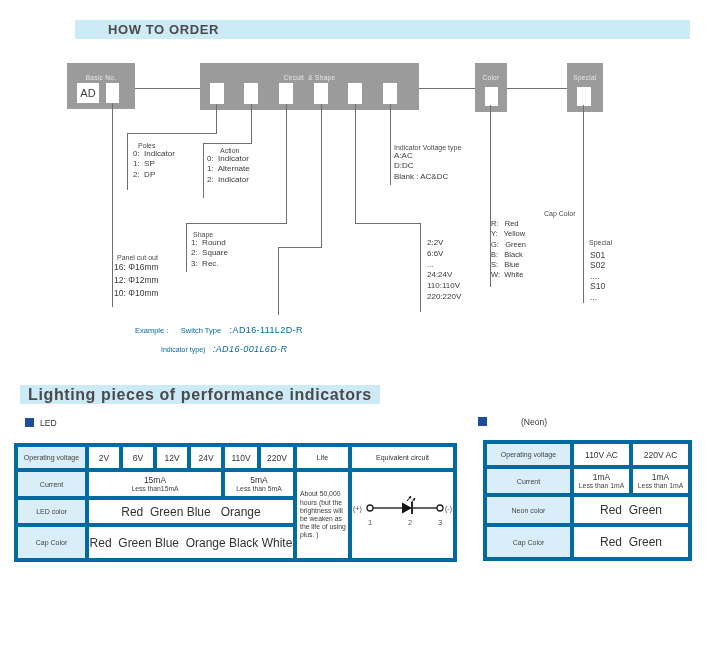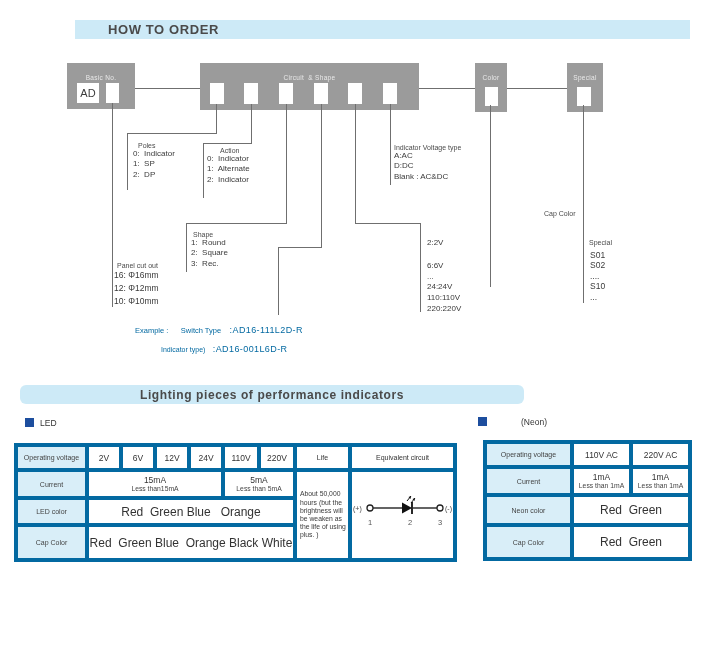--- a/index.html
+++ b/index.html
@@ -114,66 +114,74 @@
     <div class="lbl-item">2:  Indicator</div>
   </div>
 
   <div class="lbl" style="left:191px;top:231px;">
     <div class="lbl-title" style="padding-left:2px;">Shape</div>
     <div class="lbl-item">1:  Round</div>
     <div class="lbl-item">2:  Square</div>
     <div class="lbl-item">3:  Rec.</div>
   </div>
 
-  <div class="lbl" style="left:114px;top:262px;">
+  <div class="lbl" style="left:114px;top:254px;">
     <div class="lbl-title" style="padding-left:3px;">Panel cut out</div>
     <div class="lbl-item-lg">16: Φ16mm</div>
     <div class="lbl-item-lg">12: Φ12mm</div>
     <div class="lbl-item-lg">10: Φ10mm</div>
   </div>
 
 
   <div class="lbl" style="left:427px;top:238px;">
     <div class="lbl-item" style="line-height:10.8px;">2:2V</div>
-    <div class="lbl-item" style="line-height:10.8px;margin-top:12px;">6:6V</div>
+    <div class="lbl-item" style="line-height:10.8px;">6:6V</div>
     <div class="lbl-item" style="line-height:10.8px;">...</div>
     <div class="lbl-item" style="line-height:10.8px;">24:24V</div>
     <div class="lbl-item" style="line-height:10.8px;">110:110V</div>
     <div class="lbl-item" style="line-height:10.8px;">220:220V</div>
   </div>
 
   <div class="lbl" style="left:394px;top:144px;">
     <div class="lbl-title">Indicator Voltage type</div>
     <div class="lbl-item">A:AC</div>
     <div class="lbl-item">D:DC</div>
     <div class="lbl-item">Blank : AC&amp;DC</div>
   </div>
 
   <div class="lbl lbl-title" style="left:544px;top:210px;">Cap Color</div>
+  <div class="lbl" style="left:491px;top:219px;">
+    <div class="lbl-item" style="font-size:7.5px;">R:   Red</div>
+    <div class="lbl-item" style="font-size:7.5px;">Y:   Yellow</div>
+    <div class="lbl-item" style="font-size:7.5px;">G:   Green</div>
+    <div class="lbl-item" style="font-size:7.5px;">B:   Black</div>
+    <div class="lbl-item" style="font-size:7.5px;">S:   Blue</div>
+    <div class="lbl-item" style="font-size:7.5px;">W:  White</div>
+  </div>
 
   <div class="lbl lbl-title" style="left:589px;top:239px;">Special</div>
   <div class="lbl" style="left:590px;top:250px;">
     <div class="lbl-item" style="font-size:8.5px;line-height:10.4px;">S01</div>
     <div class="lbl-item" style="font-size:8.5px;line-height:10.4px;">S02</div>
     <div class="lbl-item" style="font-size:8.5px;line-height:10.4px;">....</div>
     <div class="lbl-item" style="font-size:8.5px;line-height:10.4px;">S10</div>
     <div class="lbl-item" style="font-size:8.5px;line-height:10.4px;">...</div>
   </div>
 
   <div class="lbl blue" style="left:135px;top:319px;">
     <span class="ex-small">Example :</span>
     <span class="ex-small" style="margin-left:8px;">Switch Type</span>
     <span class="ex-code" style="margin-left:4px;">:AD16-111L2D-R</span>
   </div>
   <div class="lbl blue" style="left:161px;top:338px;">
     <span class="ex-small" style="font-size:7px;">Indicator type)</span>
-    <span class="ex-code" style="margin-left:3px;">:AD16-001L6D-R</span>
-  </div>
-
-  <div class="bar" style="left:20px;top:385px;width:504px;justify-content:center;font-size:12px;border-radius:6px;">
+    <span class="ex-code" style="margin-left:3px;font-style:italic;">:AD16-001L6D-R</span>
+  </div>
+
+  <div class="bar" style="left:20px;top:385px;width:360px;justify-content:center;font-size:16px;">
     <span>Lighting pieces of performance indicators</span>
   </div>
 
   <div class="legend-square" style="left:25px;top:418px;"></div>
   <div class="legend-text" style="left:40px;top:418px;">LED</div>
 
   <table style="left:14px;top:443px;width:439px;">
     <colgroup>
       <col style="width:71px;">
         <col style="width:34px;">

